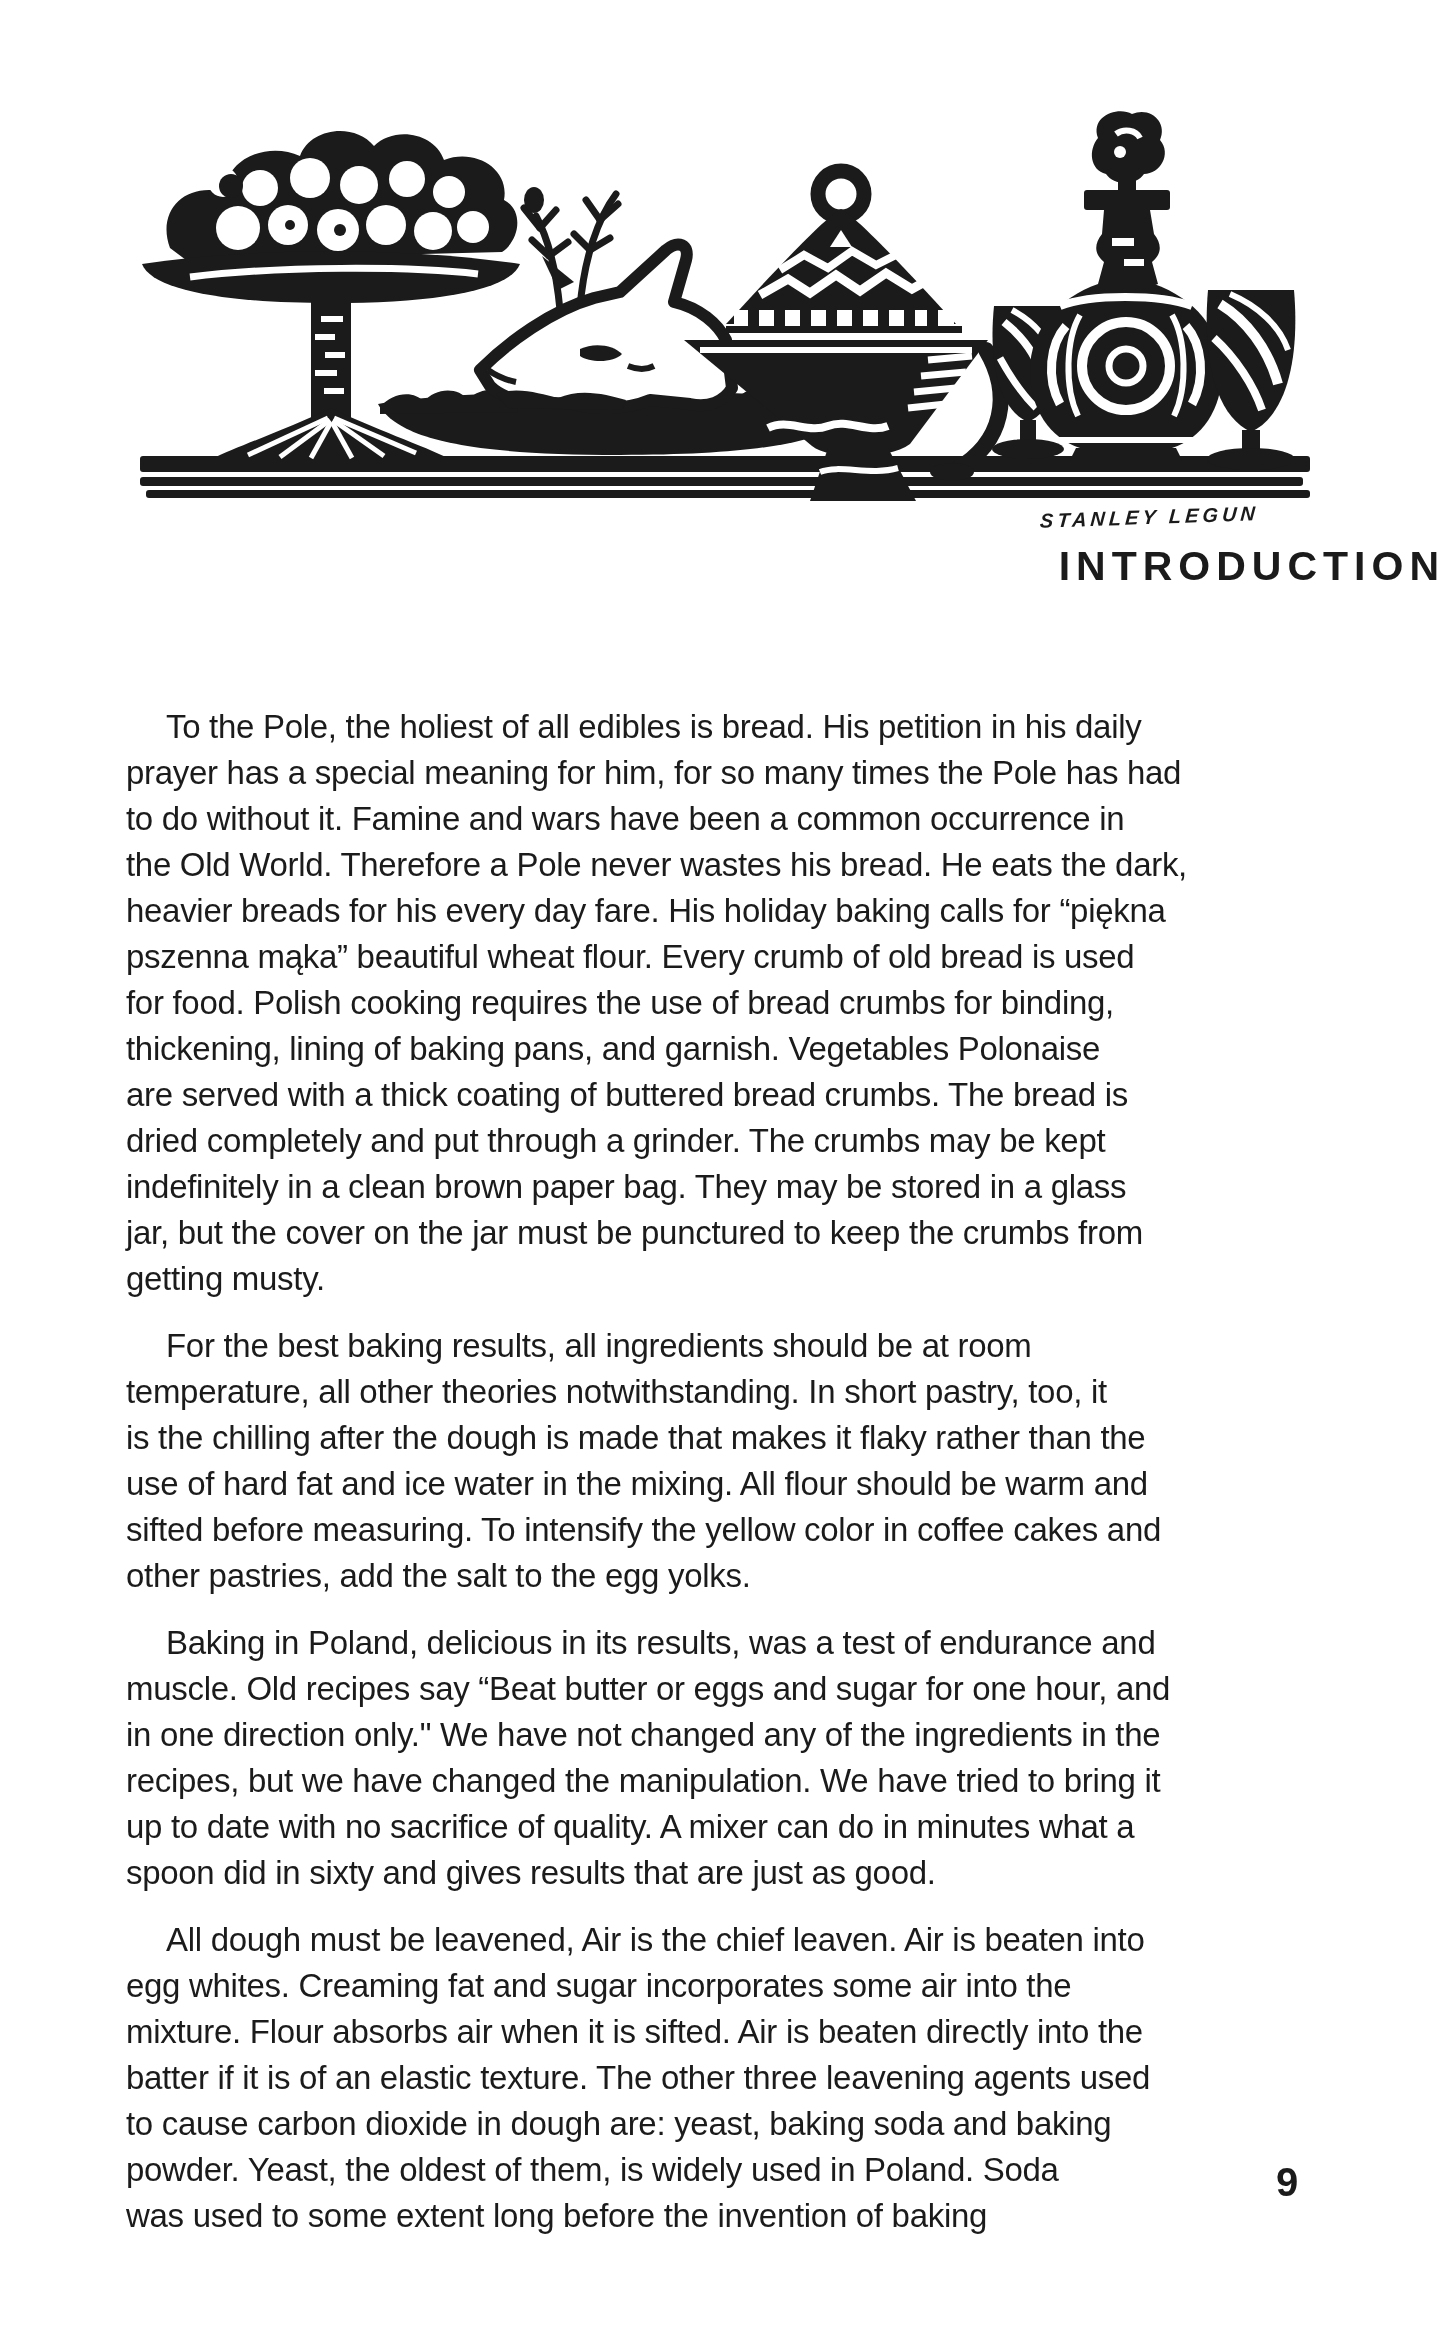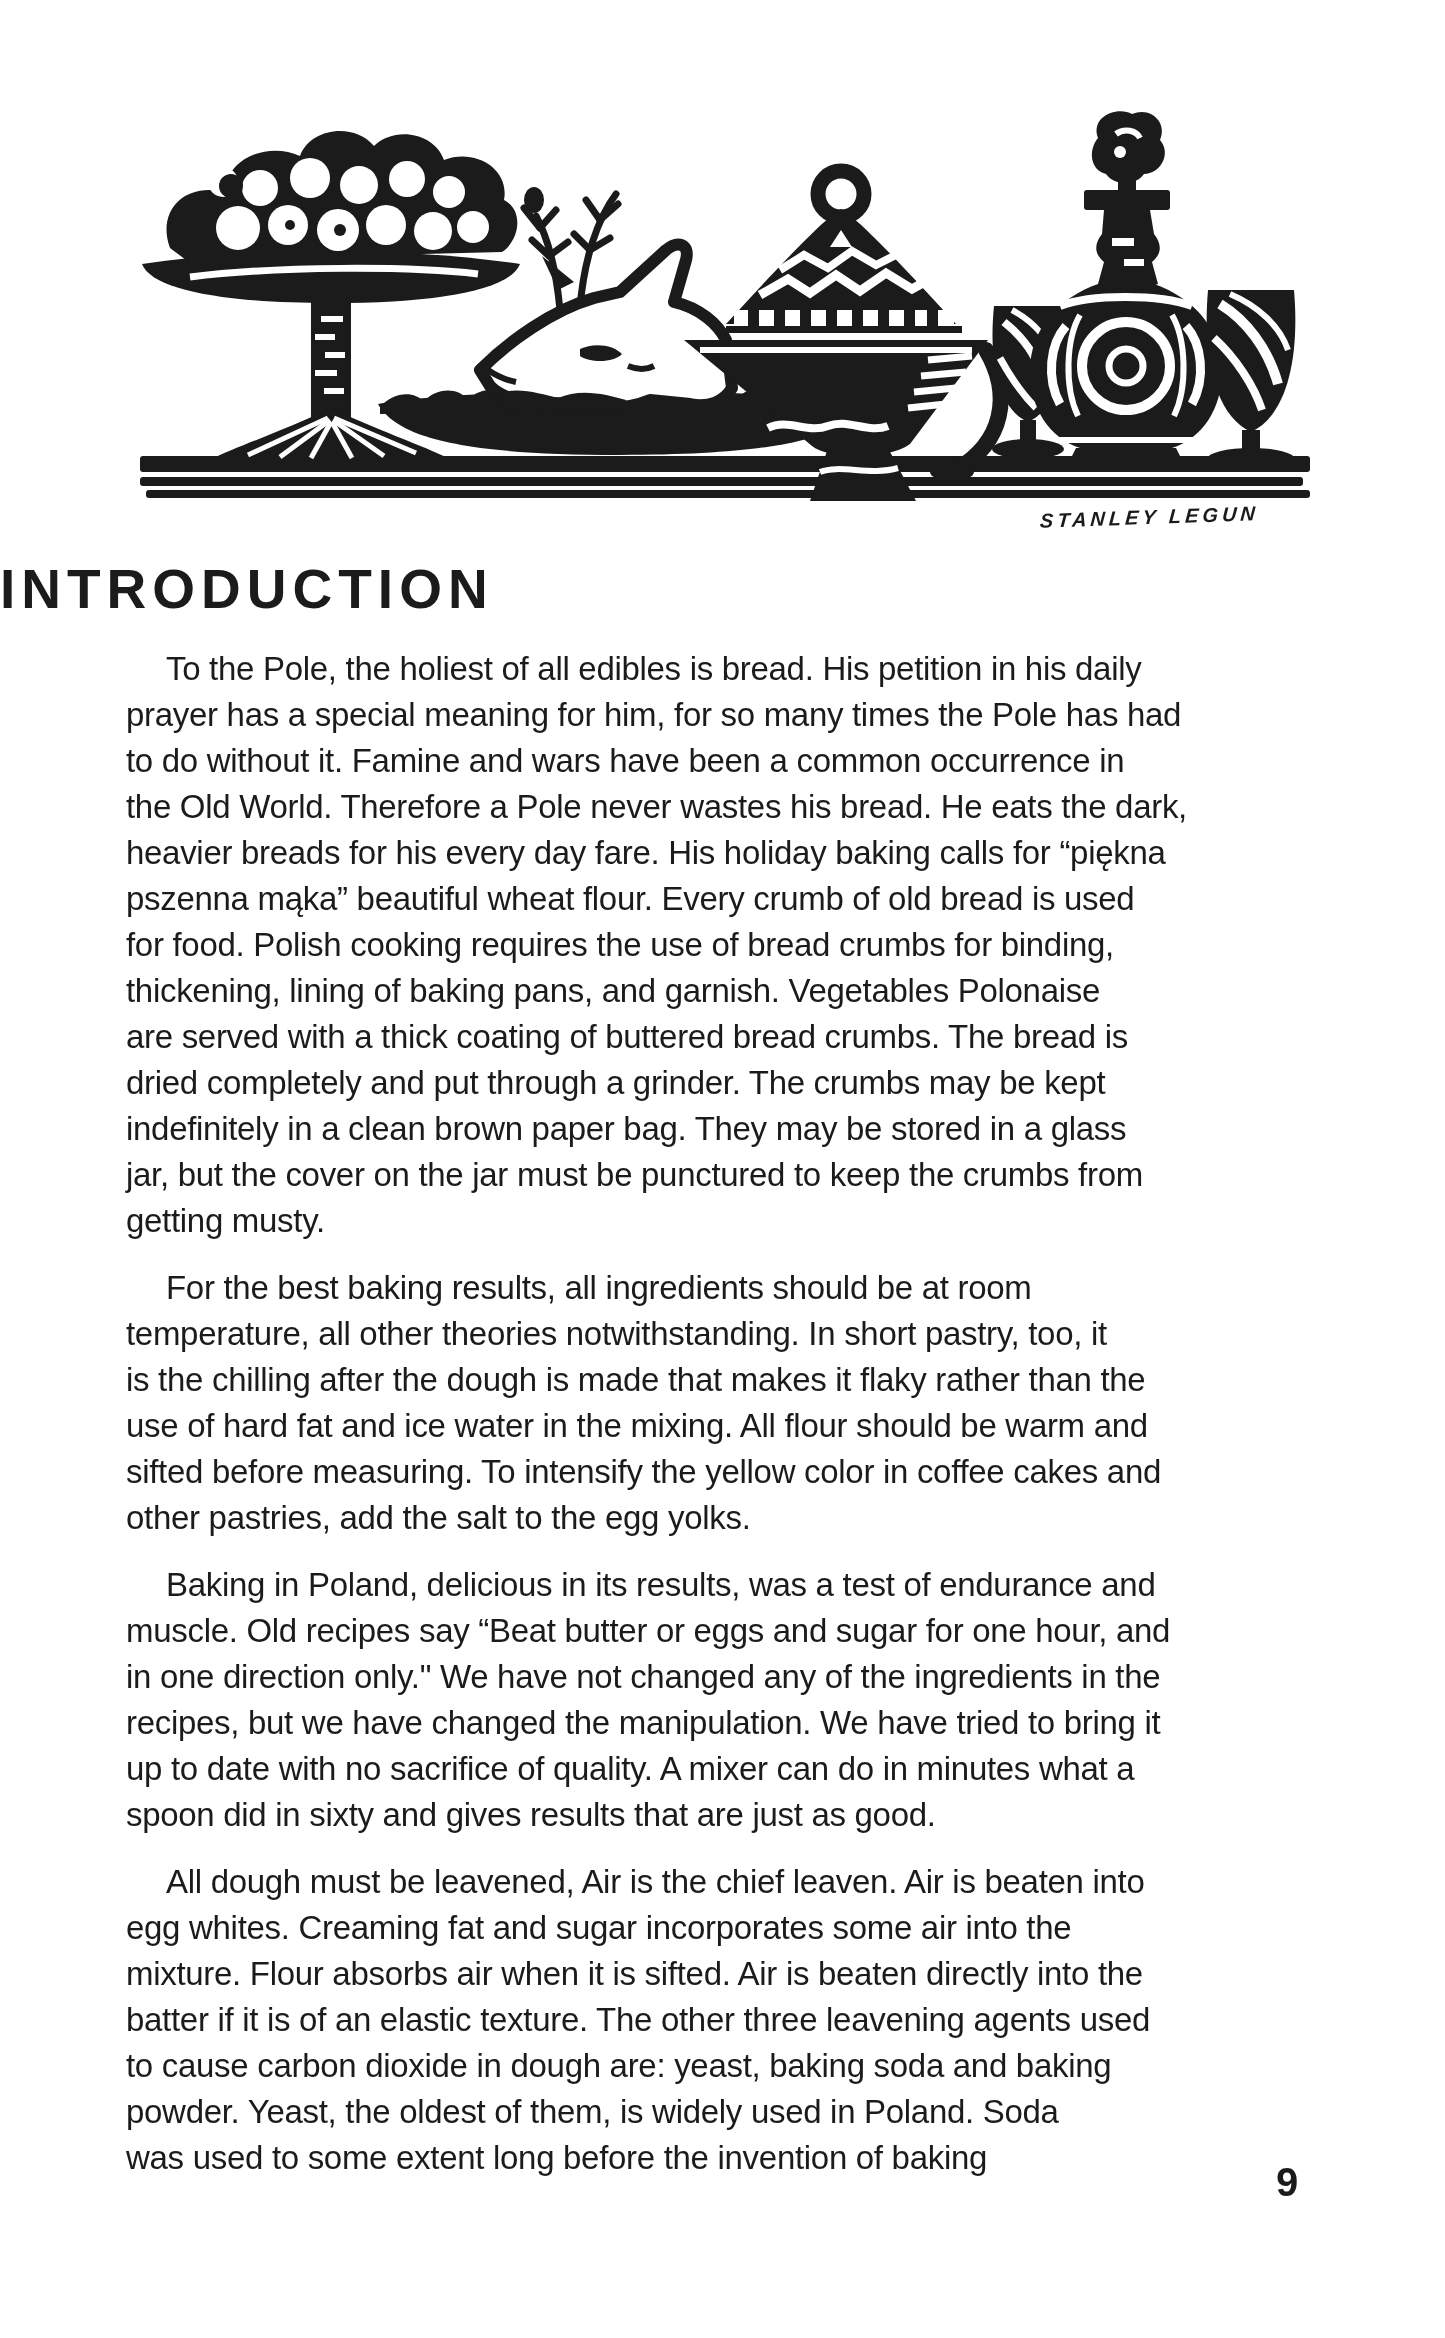--- a/index.html
+++ b/index.html
@@ -27,32 +27,32 @@
     font-size: 20px;
     font-weight: 700;
     font-style: italic;
     letter-spacing: 4px;
     text-transform: uppercase;
     transform: rotate(-2deg) skewX(-6deg);
     color: var(--ink, #1b1b1b);
   }
   .title {
     position: absolute;
-    left: 0; top: 557px;
+    left: 0; top: 543px;
     width: 100%;
     margin: 0;
-    text-align: left;
-    font-size: 55px;
+    text-align: right;
+    font-size: 41px;
     font-weight: 700;
     letter-spacing: 6px;
     color: var(--ink, #1b1b1b);
   }
   .text-block {
     position: absolute;
-    left: 126px; top: 646px;
+    left: 126px; top: 704px;
     width: 1190px;
   }
   .para {
     margin: 0 0 21px 0;
     font-size: 33px;
     line-height: 46px;
     letter-spacing: -0.3px;
     white-space: pre;
     text-indent: 40px;
     color: var(--ink, #1b1b1b);

